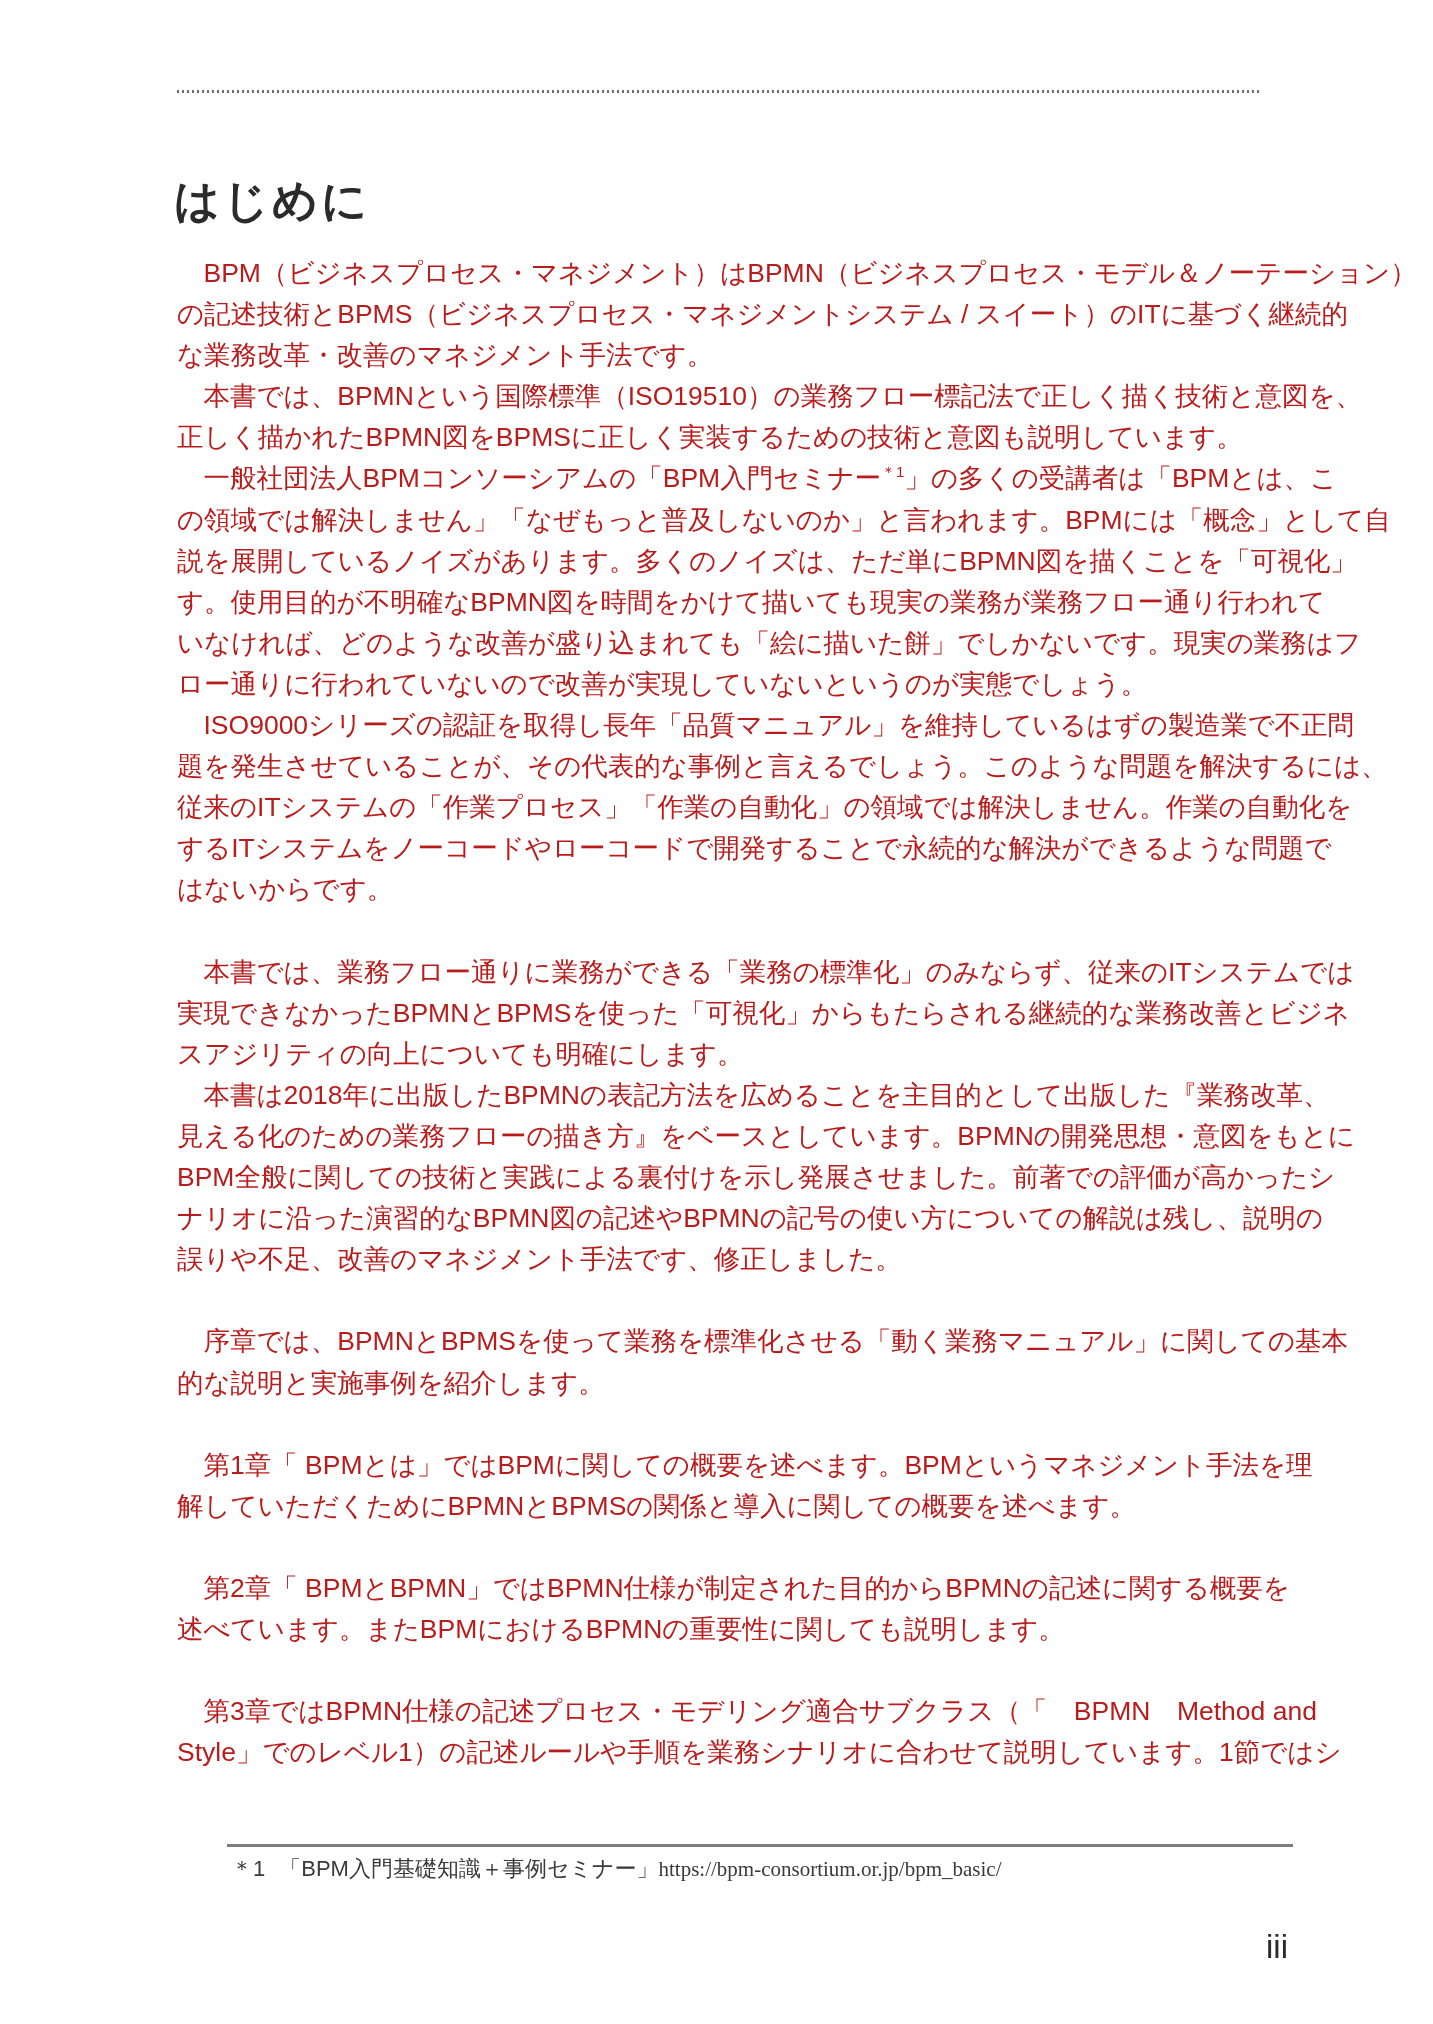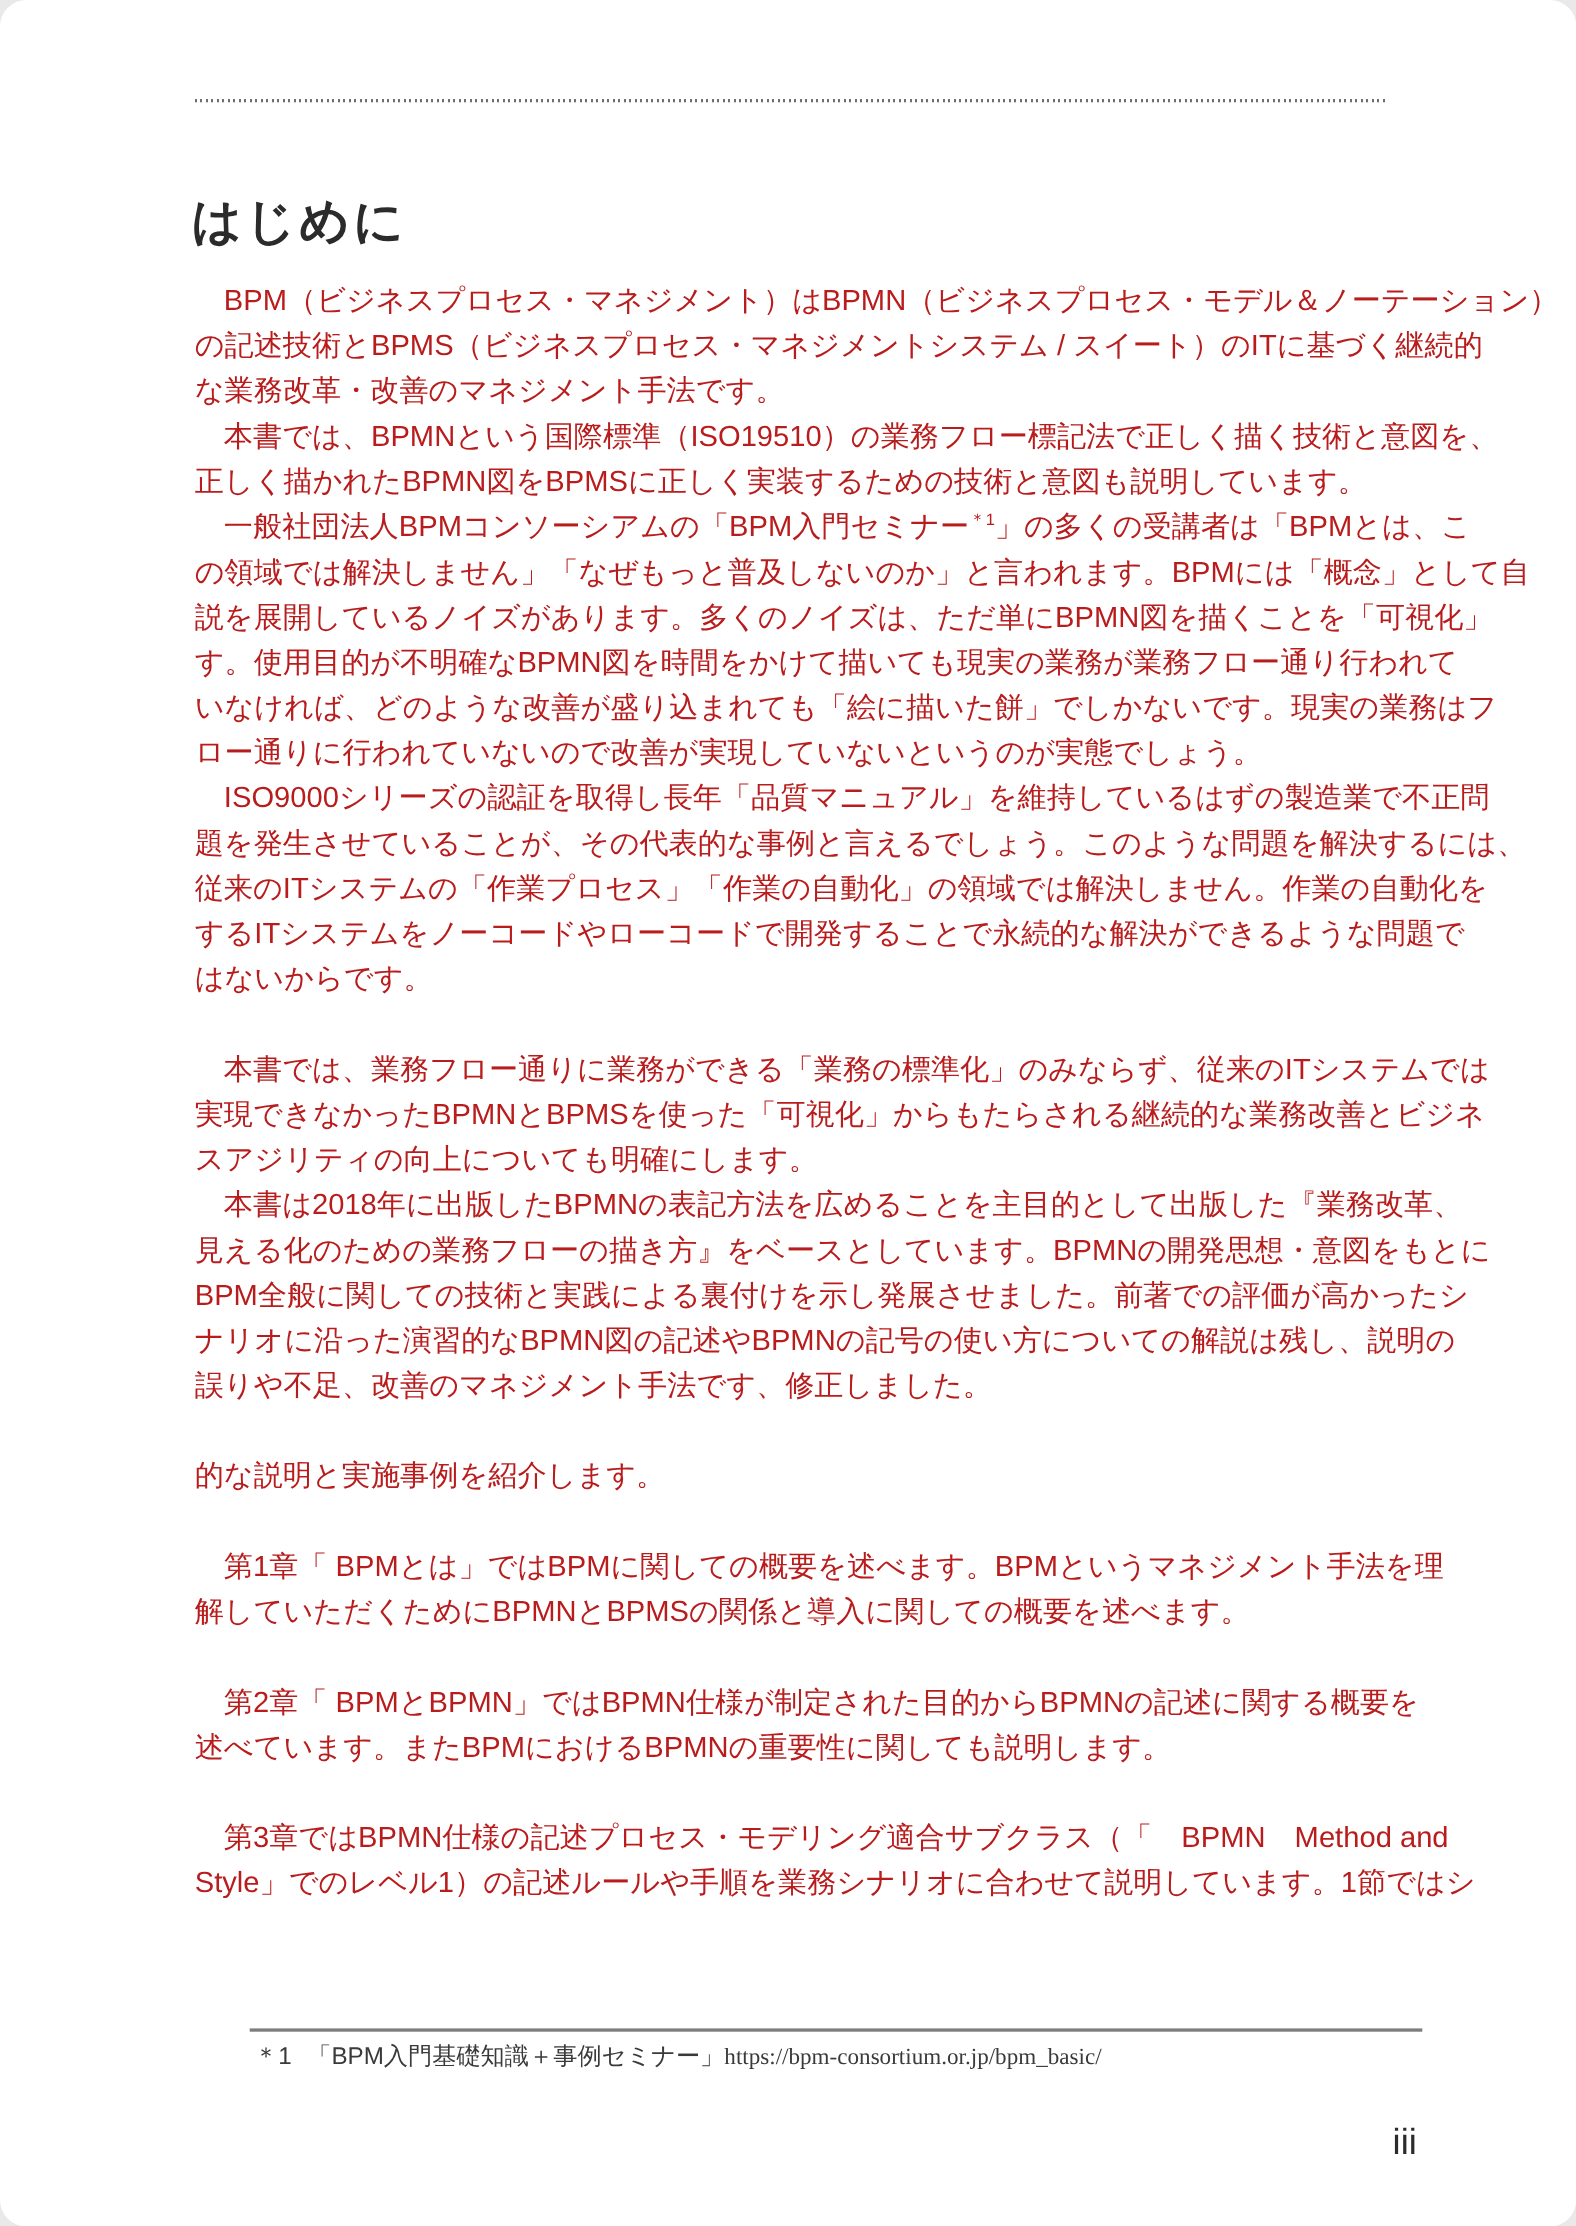--- a/index.html
+++ b/index.html
@@ -4,21 +4,20 @@
 <style>
   html,body { margin:0; padding:0; background:#e9e9e9; }
   .page {
     position:relative;
     width:1433px; height:2024px;
     margin:0 auto;
     background:#ffffff;
     font-family:"Liberation Sans","DejaVu Sans",sans-serif;
     color:#3a3a3a;
     overflow:hidden;
-    border-radius:24px;
   }
   .dotted-rule {
     position:absolute; left:177px; top:90px;
     width:1083px; height:3px;
     background:repeating-linear-gradient(90deg,#6f6f6f 0 2px,transparent 2px 5px);
   }
   .doc-title {
     position:absolute; left:174px; top:148px;
     font-size:45px; font-weight:bold; color:#2b2b2b;
     letter-spacing:3px; line-height:1;
@@ -100,20 +99,21 @@
       <div class="line">　本書は2018年に出版したBPMNの表記方法を広めることを主目的として出版した『業務改革、</div>
       <div class="line">見える化のための業務フローの描き方』をベースとしています。BPMNの開発思想・意図をもとに</div>
       <div class="line">BPM全般に関しての技術と実践による裏付けを示し発展させました。前著での評価が高かったシ</div>
       <div class="line">ナリオに沿った演習的なBPMN図の記述やBPMNの記号の使い方についての解説は残し、説明の</div>
       <div class="line">誤りや不足、改善のマネジメント手法です、修正しました。</div>
     </div>
 
     <div class="blank"></div>
 
     <div class="para">
+      <div class="line">　序章では、BPMNとBPMSを使って業務を標準化させる「動く業務マニュアル」に関しての基本</div>
       <div class="line">的な説明と実施事例を紹介します。</div>
     </div>
 
     <div class="blank"></div>
 
     <div class="para">
       <div class="line">　第1章「 BPMとは」ではBPMに関しての概要を述べます。BPMというマネジメント手法を理</div>
       <div class="line">解していただくためにBPMNとBPMSの関係と導入に関しての概要を述べます。</div>
     </div>
 

